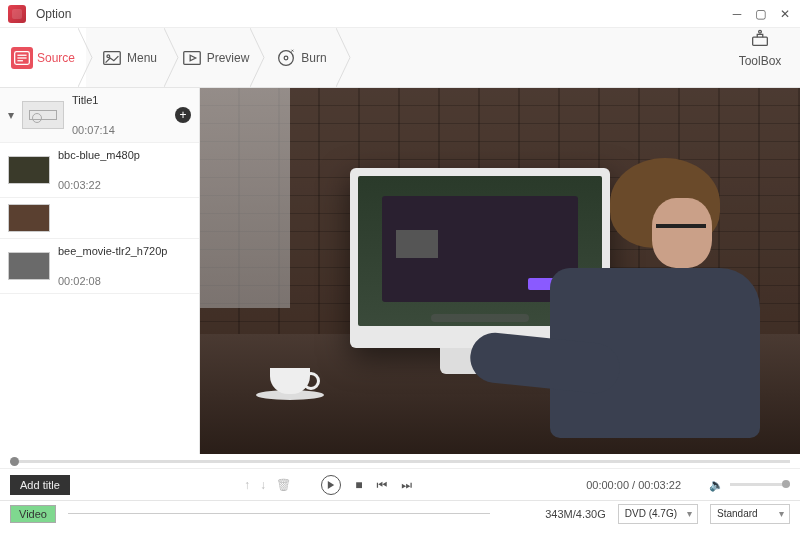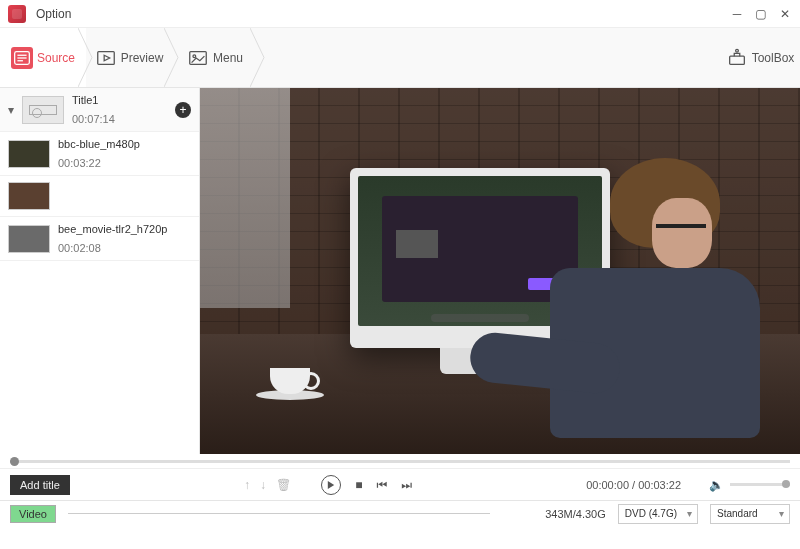--- a/index.html
+++ b/index.html
@@ -17,38 +17,38 @@
 
 .toolbar { height: 60px; display: flex; align-items: stretch; border-bottom: 1px solid #e5e5e5; background:#f9f9f9; }
 .tab { width: 86px; display:flex; flex-direction:row; align-items:center; justify-content:center; gap:4px; position:relative; cursor:pointer; color:#555;text-align:center; }
 .tab.active { background:#fff; color:#e9505d; }
 .tab .chev { position:absolute; right:-8px; top:0; bottom:0; width:16px; pointer-events:none; }
 .tab .chev svg { width:100%; height:100%; }
 .tab-icon { width:22px; height:22px; display:flex; align-items:center; justify-content:center; }
 .tab-icon svg { stroke: currentColor; fill:none; stroke-width:1.4; }
 .tab.active .src-icon { background:#e9505d; border-radius:3px; color:#fff; }
 .spacer { flex:1; }
-.toolbox { width:80px; display:flex; flex-direction:row; align-items:center; justify-content:center; gap:4px; cursor:pointer; color:#555; }
+.toolbox { width:80px; display:flex; flex-direction:column; align-items:center; gap:4px; cursor:pointer; color:#555; }
 
 
 .main { display:flex; height: 366px; }
 .sidebar { width: 200px; border-right:1px solid #e5e5e5; overflow:hidden; background:#fff; }
 .title-row { display:flex; align-items:center; padding:6px 8px; border-bottom:1px solid #f0f0f0; }
 .title-row.header { background:#fafafa; }
 .caret { width:10px; color:#666; margin-right:4px; cursor:pointer; }
 .thumb { width:42px; height:28px; background:#888; margin-right:8px; border:1px solid #ccc; flex-shrink:0; position:relative; overflow:hidden; }
 .thumb.placeholder { background:#e8e8e8; }
 .thumb.placeholder::before { content:""; position:absolute; left:6px; right:6px; top:8px; bottom:8px; border:1px solid #aaa; }
 .thumb.placeholder::after { content:""; position:absolute; left:9px; top:11px; width:8px; height:8px; border-radius:50%; border:1px solid #aaa; }
 .thumb.dark { background:#3a3a2a; }
 .thumb.brown { background:#5a4030; }
 .thumb.grey { background:#6a6a6a; }
 .meta { flex:1; min-width:0; }
 .meta .name { font-size:11px; color:#333; white-space:nowrap; overflow:hidden; text-overflow:ellipsis; }
-.meta .dur { font-size:11px; color:#777; margin-top:7px; }
+.meta .dur { font-size:11px; color:#777; margin-top:18px; }
 .add-btn { width:16px; height:16px; border-radius:50%; background:#333; color:#fff; display:flex; align-items:center; justify-content:center; font-size:12px; cursor:pointer; line-height:1; }
 
 
 .preview { flex:1; background:#000; position:relative; overflow:hidden; }
 .scene { position:absolute; inset:0; }
 
 
 .brick { position:absolute; inset:0; background:
  linear-gradient(#0000 94%, #0003 94%) 0 0/100% 18px,
  linear-gradient(90deg,#0000 96%, #0003 96%) 0 0/40px 100%,
@@ -125,37 +125,50 @@
     </div>
     <span>Source</span>
     <div class="chev"><svg viewBox="0 0 16 60" preserveAspectRatio="none">
           <polyline points="0,0 14,30 0,60" fill="none" stroke="#ddd" stroke-width="1"></polyline>
         </svg></div>
   </div>
   <div class="tab">
     <div class="tab-icon">
       <svg viewBox="0 0 24 24">
           <rect x="3" y="5" width="18" height="14" rx="1"></rect>
-          <polygon points="10,9 16,12 10,15"></polygon>
-        </svg>
-    </div>
-    <span>Preview</span>
-    <div class="chev"><svg viewBox="0 0 16 60" preserveAspectRatio="none">
-          <polyline points="0,0 14,30 0,60" fill="none" stroke="#ddd" stroke-width="1"></polyline>
-        </svg></div>
-  </div>
-  <div class="tab">
-    <div class="tab-icon">
-      <svg viewBox="0 0 24 24">
-          <rect x="3" y="5" width="18" height="14" rx="1"></rect>
           <circle cx="8" cy="10" r="1.5"></circle>
           <polyline points="5,17 10,12 14,15 19,10"></polyline>
         </svg>
     </div>
     <span>Menu</span>
+    <div class="chev"><svg viewBox="0 0 16 60" preserveAspectRatio="none">
+          <polyline points="0,0 14,30 0,60" fill="none" stroke="#ddd" stroke-width="1"></polyline>
+        </svg></div>
+  </div>
+  <div class="tab">
+    <div class="tab-icon">
+      <svg viewBox="0 0 24 24">
+          <rect x="3" y="5" width="18" height="14" rx="1"></rect>
+          <polygon points="10,9 16,12 10,15"></polygon>
+        </svg>
+    </div>
+    <span>Preview</span>
+    <div class="chev"><svg viewBox="0 0 16 60" preserveAspectRatio="none">
+          <polyline points="0,0 14,30 0,60" fill="none" stroke="#ddd" stroke-width="1"></polyline>
+        </svg></div>
+  </div>
+  <div class="tab">
+    <div class="tab-icon">
+      <svg viewBox="0 0 24 24">
+          <circle cx="12" cy="12" r="8"></circle>
+          <circle cx="12" cy="12" r="2"></circle>
+          <path d="M18 5 l2 -2 M20 5 l-2 -2" stroke-width="1"></path>
+        </svg>
+    </div>
+    <span>Burn</span>
     <div class="chev"><svg viewBox="0 0 16 60" preserveAspectRatio="none">
           <polyline points="0,0 14,30 0,60" fill="none" stroke="#ddd" stroke-width="1"></polyline>
         </svg></div>
   </div>
   <div class="spacer"></div>
   <div class="toolbox">
     <div class="tab-icon">
       <svg viewBox="0 0 24 24">
           <rect x="4" y="10" width="16" height="9" rx="1"></rect>
           <path d="M9 10 v-3 h6 v3"></path>

